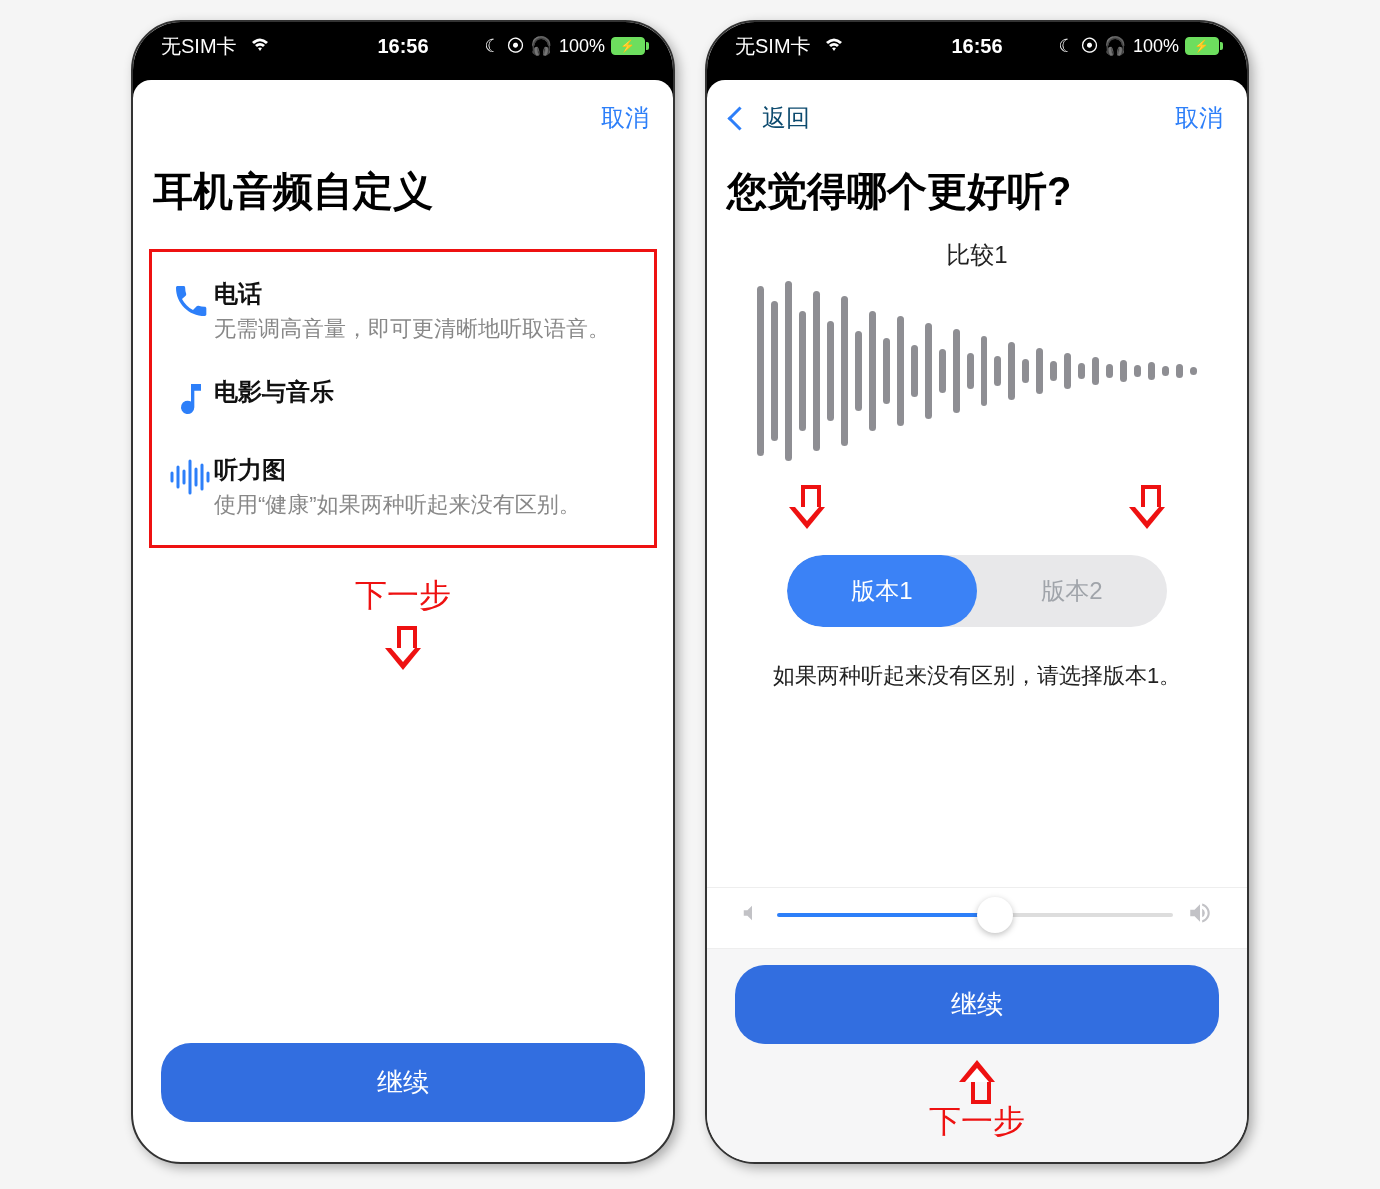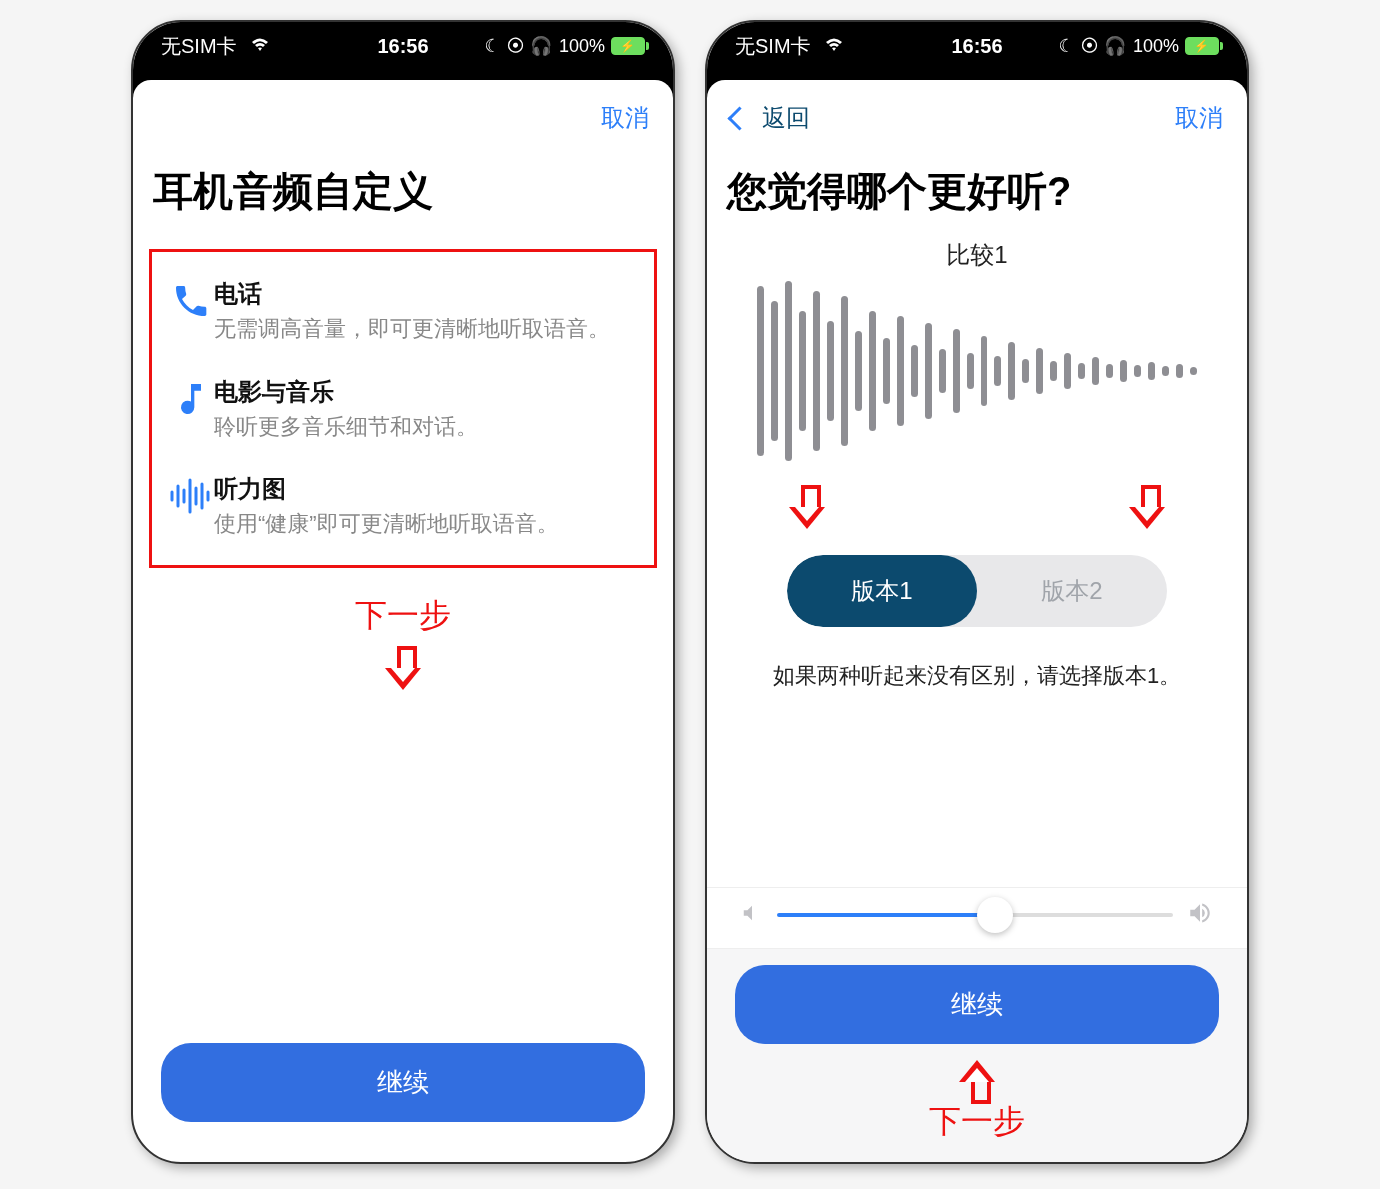--- a/index.html
+++ b/index.html
@@ -214,21 +214,21 @@
   }
   .segmented .seg {
     flex: 1;
     text-align: center;
     padding: 20px 0;
     font-size: 24px;
     color: #a0a4aa;
     cursor: pointer;
   }
   .segmented .seg.active {
-    background: #0c4a6e;
+    background: #3b82f6;
     color: #fff;
     border-radius: 40px;
   }
   .hint {
     text-align: center;
     font-size: 22px;
     color: #222;
     padding: 8px 40px 30px;
   }
   .slider-row {
@@ -332,40 +332,39 @@
       </div>
     </div>
     <div class="feature">
       <div class="icon">
         <svg width="40" height="40" viewBox="0 0 24 24">
             <path fill="#2d7ff9" d="M12 3v10.55A4 4 0 1 0 14 17V7h4V3h-6z"></path>
           </svg>
       </div>
       <div class="text">
         <div class="ftitle">电影与音乐</div>
-        <div class="fdesc">聆听更多音乐细节和对话。</div>
       </div>
     </div>
     <div class="feature">
       <div class="icon">
         <svg width="46" height="40" viewBox="0 0 46 40">
           <g stroke="#2d7ff9" stroke-width="3" stroke-linecap="round">
             <line x1="4" y1="16" x2="4" y2="24"></line>
               <line x1="10" y1="10" x2="10" y2="30"></line>
             <line x1="16" y1="14" x2="16" y2="26"></line>
               <line x1="22" y1="4" x2="22" y2="36"></line>
             <line x1="28" y1="12" x2="28" y2="28"></line>
               <line x1="34" y1="8" x2="34" y2="32"></line>
             <line x1="40" y1="16" x2="40" y2="24"></line>
           </g>
         </svg>
       </div>
       <div class="text">
         <div class="ftitle">听力图</div>
-        <div class="fdesc">使用“健康”即可更清晰地听取语音。</div>
+        <div class="fdesc">使用“健康”如果两种听起来没有区别。</div>
       </div>
     </div>
   </div>
 
   <div class="annotation">下一步</div>
   <div class="arrow-down">
       <span class="inner"></span>
     </div>
   <div class="spacer"></div>
   <div class="primary-btn">继续</div>

